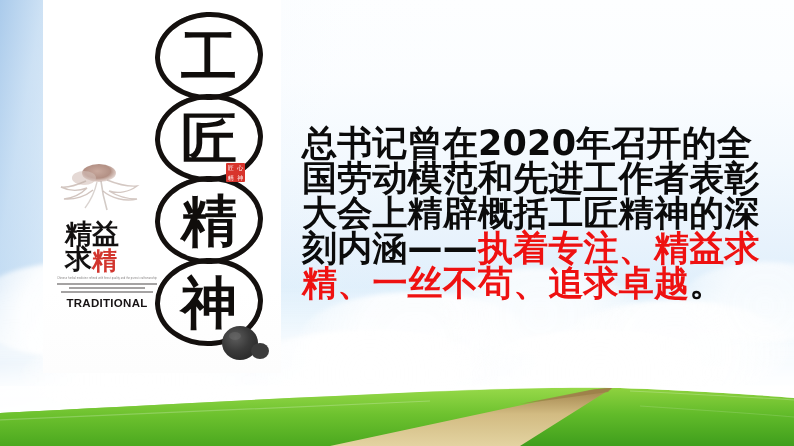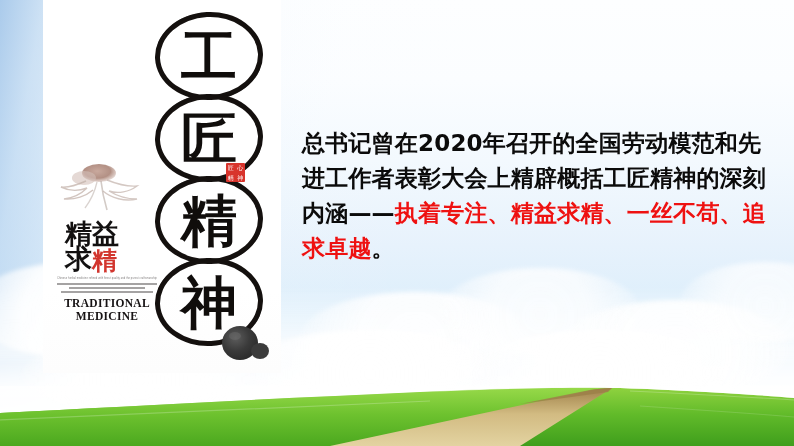--- a/index.html
+++ b/index.html
@@ -210,21 +210,21 @@
     line-height: 4px;
   }
 
   
   .tcm {
     position: absolute;
     left: 8px;
     top: 297px;
     width: 112px;
     text-align: center;
-    font-family: Liberation Serif, serif;
+    font-family: Liberation Sans, sans-serif;
     font-weight: 700;
     font-size: 11.5px;
     line-height: 13px;
     color: #171314;
     letter-spacing: 0.3px;
   }
 
   
   .gourd {
     position: absolute;
@@ -235,21 +235,21 @@
   }
 
   
   .maintext {
     position: absolute;
     left: 302px;
     top: 126px;
     width: 470px;
     font-family: "DejaVu Sans", "Liberation Sans", sans-serif;
     font-weight: 700;
-    font-size: 23px;
+    font-size: 35px;
     line-height: 35px;
     letter-spacing: 0.2px;
     color: #0b0b0b;
     white-space: pre-wrap;
     text-shadow: 0 0 1px rgba(255,255,255,0.45);
   }
   .maintext .red {
     color: #ee1111;
   }
 </style>
@@ -370,21 +370,20 @@
 
     <div class="fineprint">
       <div class="fp-text">Chinese herbal medicine refined with finest quality and the purest craftsmanship</div>
       <i style="width:96%"></i>
       <i style="width:74%"></i>
       <i style="width:88%"></i>
     </div>
 
     <div class="tcm">
       <div>TRADITIONAL</div>
-      <div>MEDICINE</div>
     </div>
 
     <svg class="gourd" viewBox="0 0 52 42">
       <defs>
         <radialGradient id="inkG" cx="38%" cy="35%" r="70%">
           <stop offset="0%" stop-color="#5c5c5c"></stop>
           <stop offset="55%" stop-color="#3a3a3a"></stop>
           <stop offset="100%" stop-color="#2a2a2a"></stop>
         </radialGradient>
       </defs>

